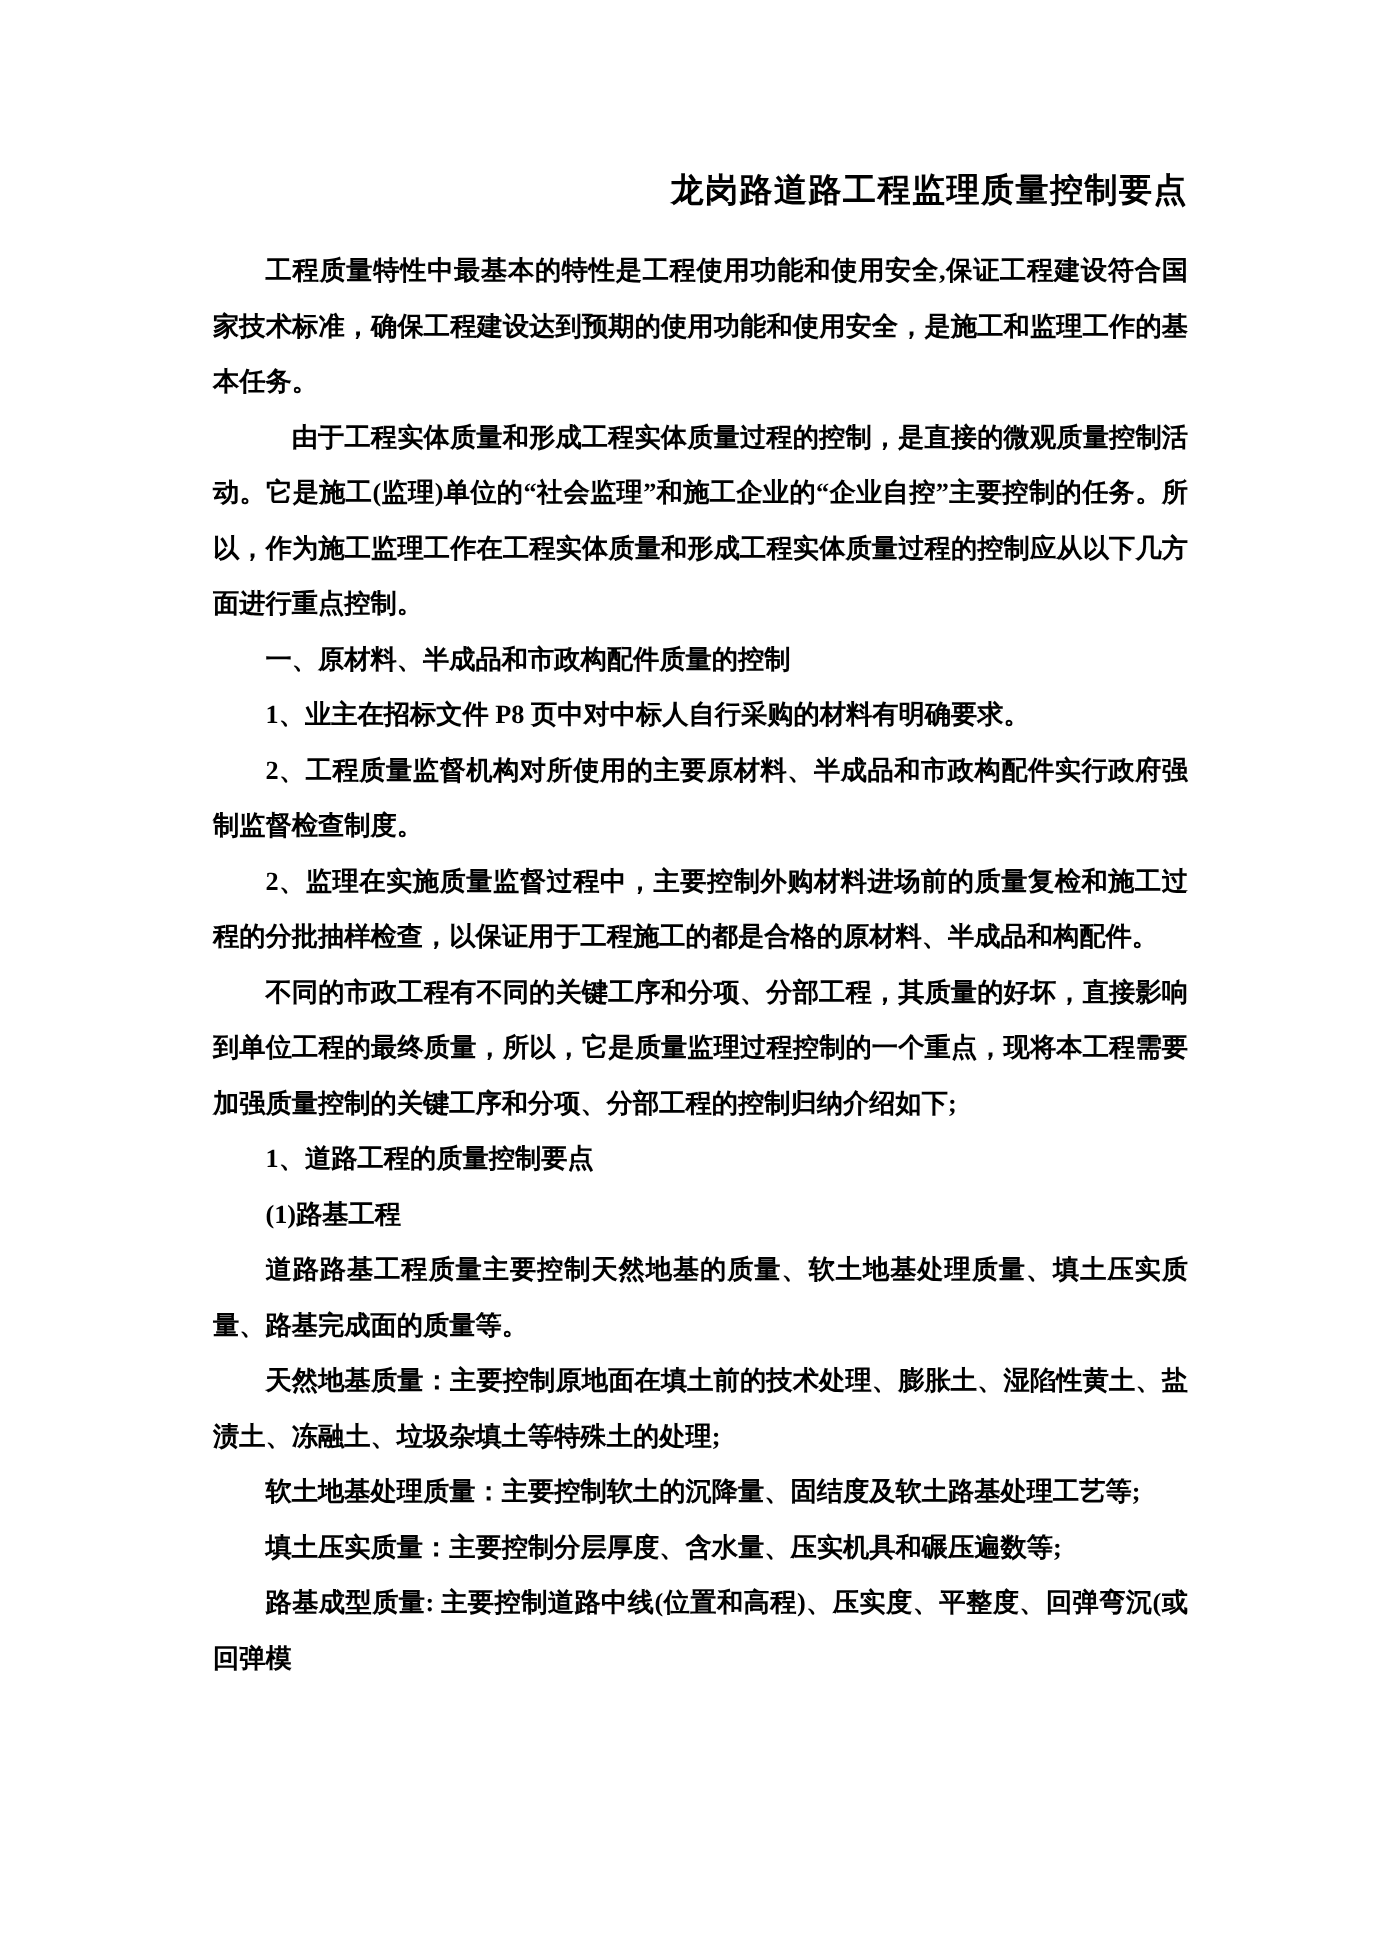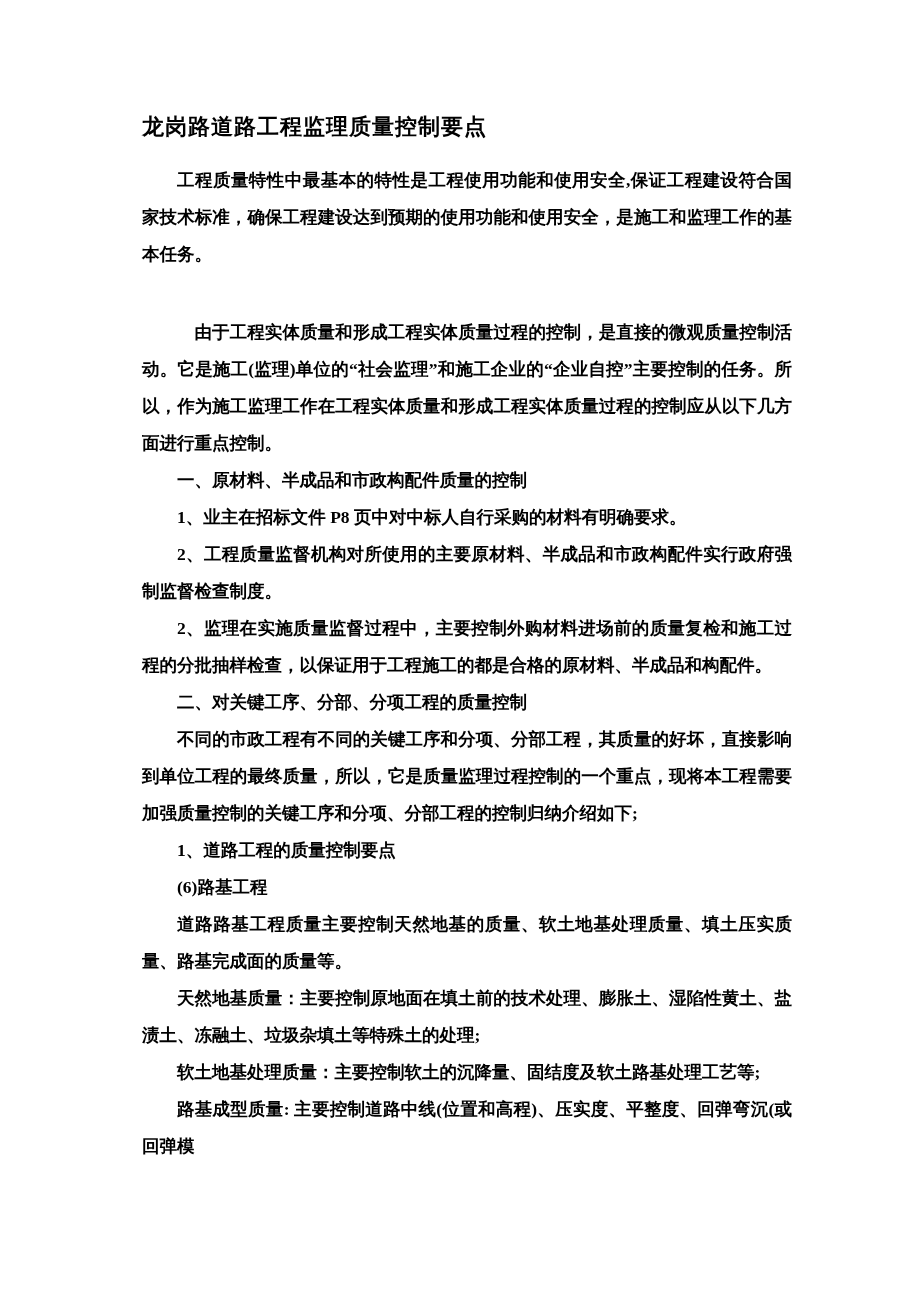--- a/index.html
+++ b/index.html
@@ -19,51 +19,50 @@
     overflow: hidden;
   }
   .content {
     width: 650px;
   }
   .title {
     margin: 0 0 20px 0;
     font-size: 22px;
     line-height: 30px;
     font-weight: bold;
-    text-align: left;
+    text-align: right;
     letter-spacing: 1px;
   }
   .para {
     margin: 0;
     font-size: 17.5px;
     line-height: 37px;
     text-align: justify;
     text-indent: 2em;
     word-break: break-all;
     font-weight: bold;
   }
   .para.indent-wide {
     text-indent: 3em;
-    margin-top: 41px;
   }
 </style>
 </head>
 <body>
 
 <div class="page">
   <div class="content">
     <h1 class="title">龙岗路道路工程监理质量控制要点</h1>
     <p class="para">工程质量特性中最基本的特性是工程使用功能和使用安全,保证工程建设符合国家技术标准，确保工程建设达到预期的使用功能和使用安全，是施工和监理工作的基本任务。</p>
     <p class="para indent-wide">由于工程实体质量和形成工程实体质量过程的控制，是直接的微观质量控制活动。它是施工(监理)单位的“社会监理”和施工企业的“企业自控”主要控制的任务。所以，作为施工监理工作在工程实体质量和形成工程实体质量过程的控制应从以下几方面进行重点控制。</p>
     <p class="para">一、原材料、半成品和市政构配件质量的控制</p>
     <p class="para">1、业主在招标文件 P8 页中对中标人自行采购的材料有明确要求。</p>
     <p class="para">2、工程质量监督机构对所使用的主要原材料、半成品和市政构配件实行政府强制监督检查制度。</p>
     <p class="para">2、监理在实施质量监督过程中，主要控制外购材料进场前的质量复检和施工过程的分批抽样检查，以保证用于工程施工的都是合格的原材料、半成品和构配件。</p>
-    <p class="para">二、对关键工序、分部、分项工程的质量控制</p>
     <p class="para">不同的市政工程有不同的关键工序和分项、分部工程，其质量的好坏，直接影响到单位工程的最终质量，所以，它是质量监理过程控制的一个重点，现将本工程需要加强质量控制的关键工序和分项、分部工程的控制归纳介绍如下;</p>
     <p class="para">1、道路工程的质量控制要点</p>
-    <p class="para">(6)路基工程</p>
+    <p class="para">(1)路基工程</p>
     <p class="para">道路路基工程质量主要控制天然地基的质量、软土地基处理质量、填土压实质量、路基完成面的质量等。</p>
     <p class="para">天然地基质量：主要控制原地面在填土前的技术处理、膨胀土、湿陷性黄土、盐渍土、冻融土、垃圾杂填土等特殊土的处理;</p>
     <p class="para">软土地基处理质量：主要控制软土的沉降量、固结度及软土路基处理工艺等;</p>
+    <p class="para">填土压实质量：主要控制分层厚度、含水量、压实机具和碾压遍数等;</p>
     <p class="para">路基成型质量: 主要控制道路中线(位置和高程)、压实度、平整度、回弹弯沉(或回弹模</p>
   </div>
 </div>
 
 </body></html>

